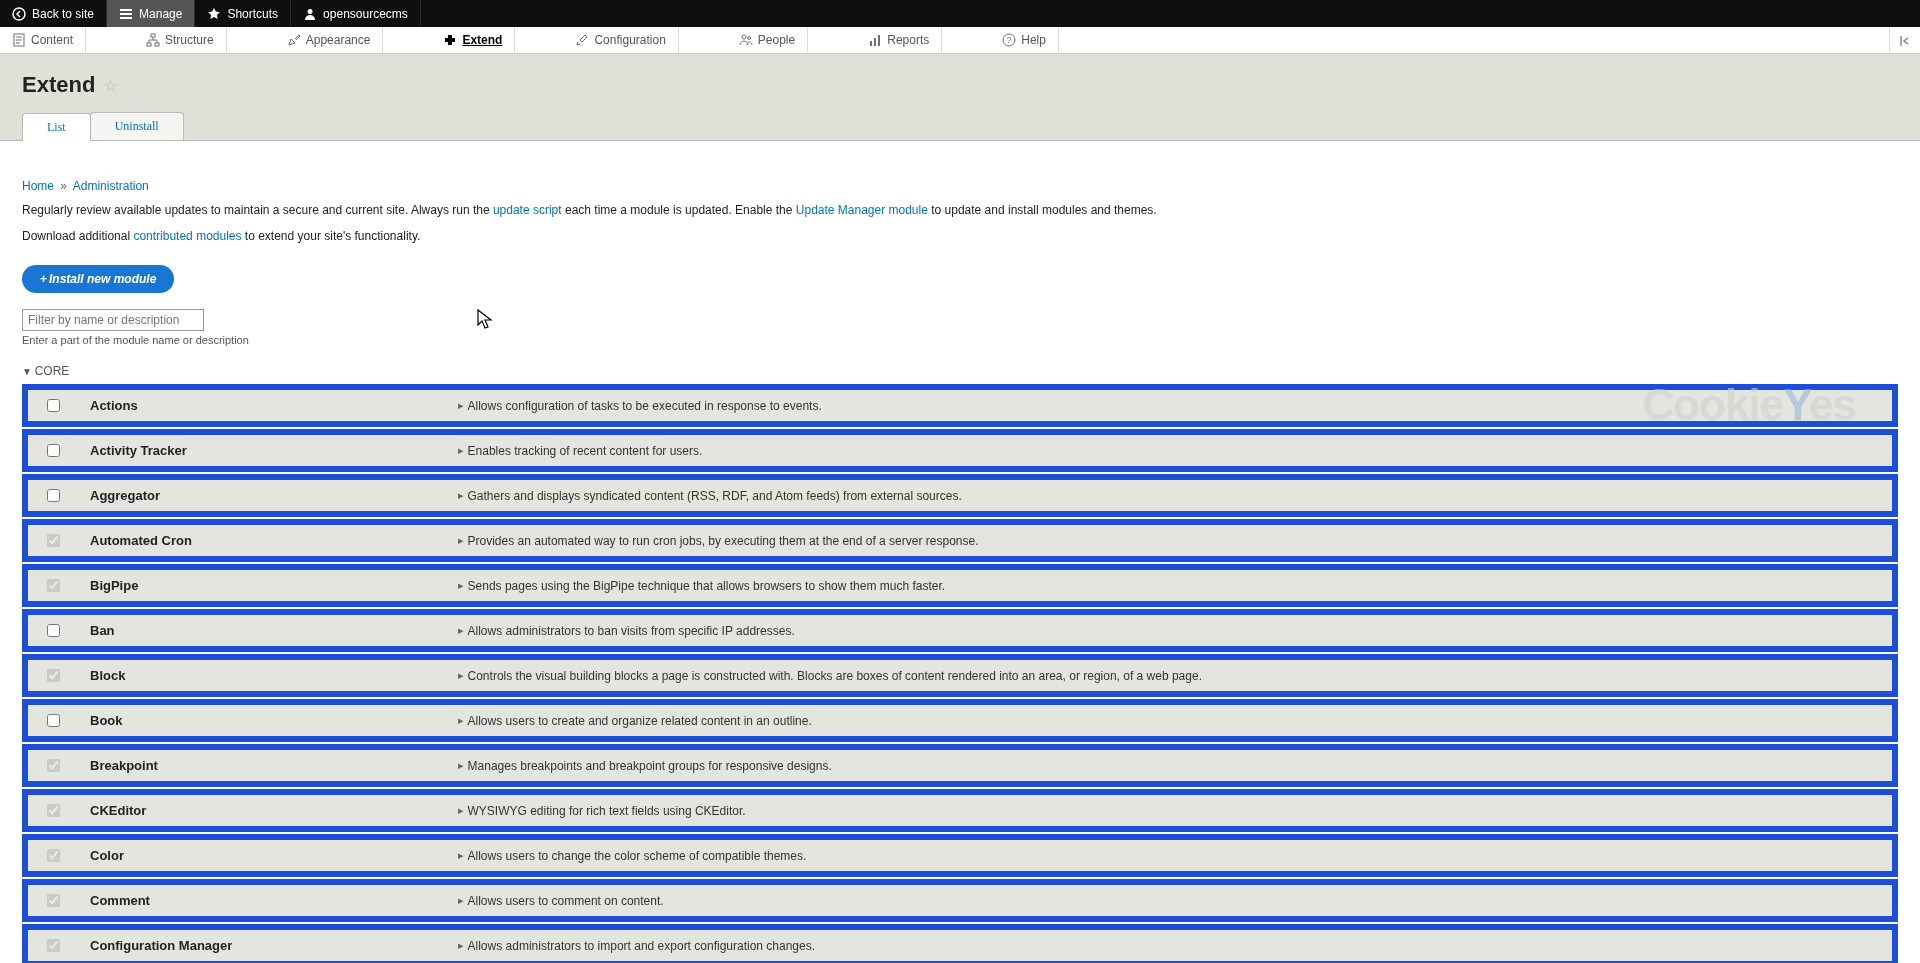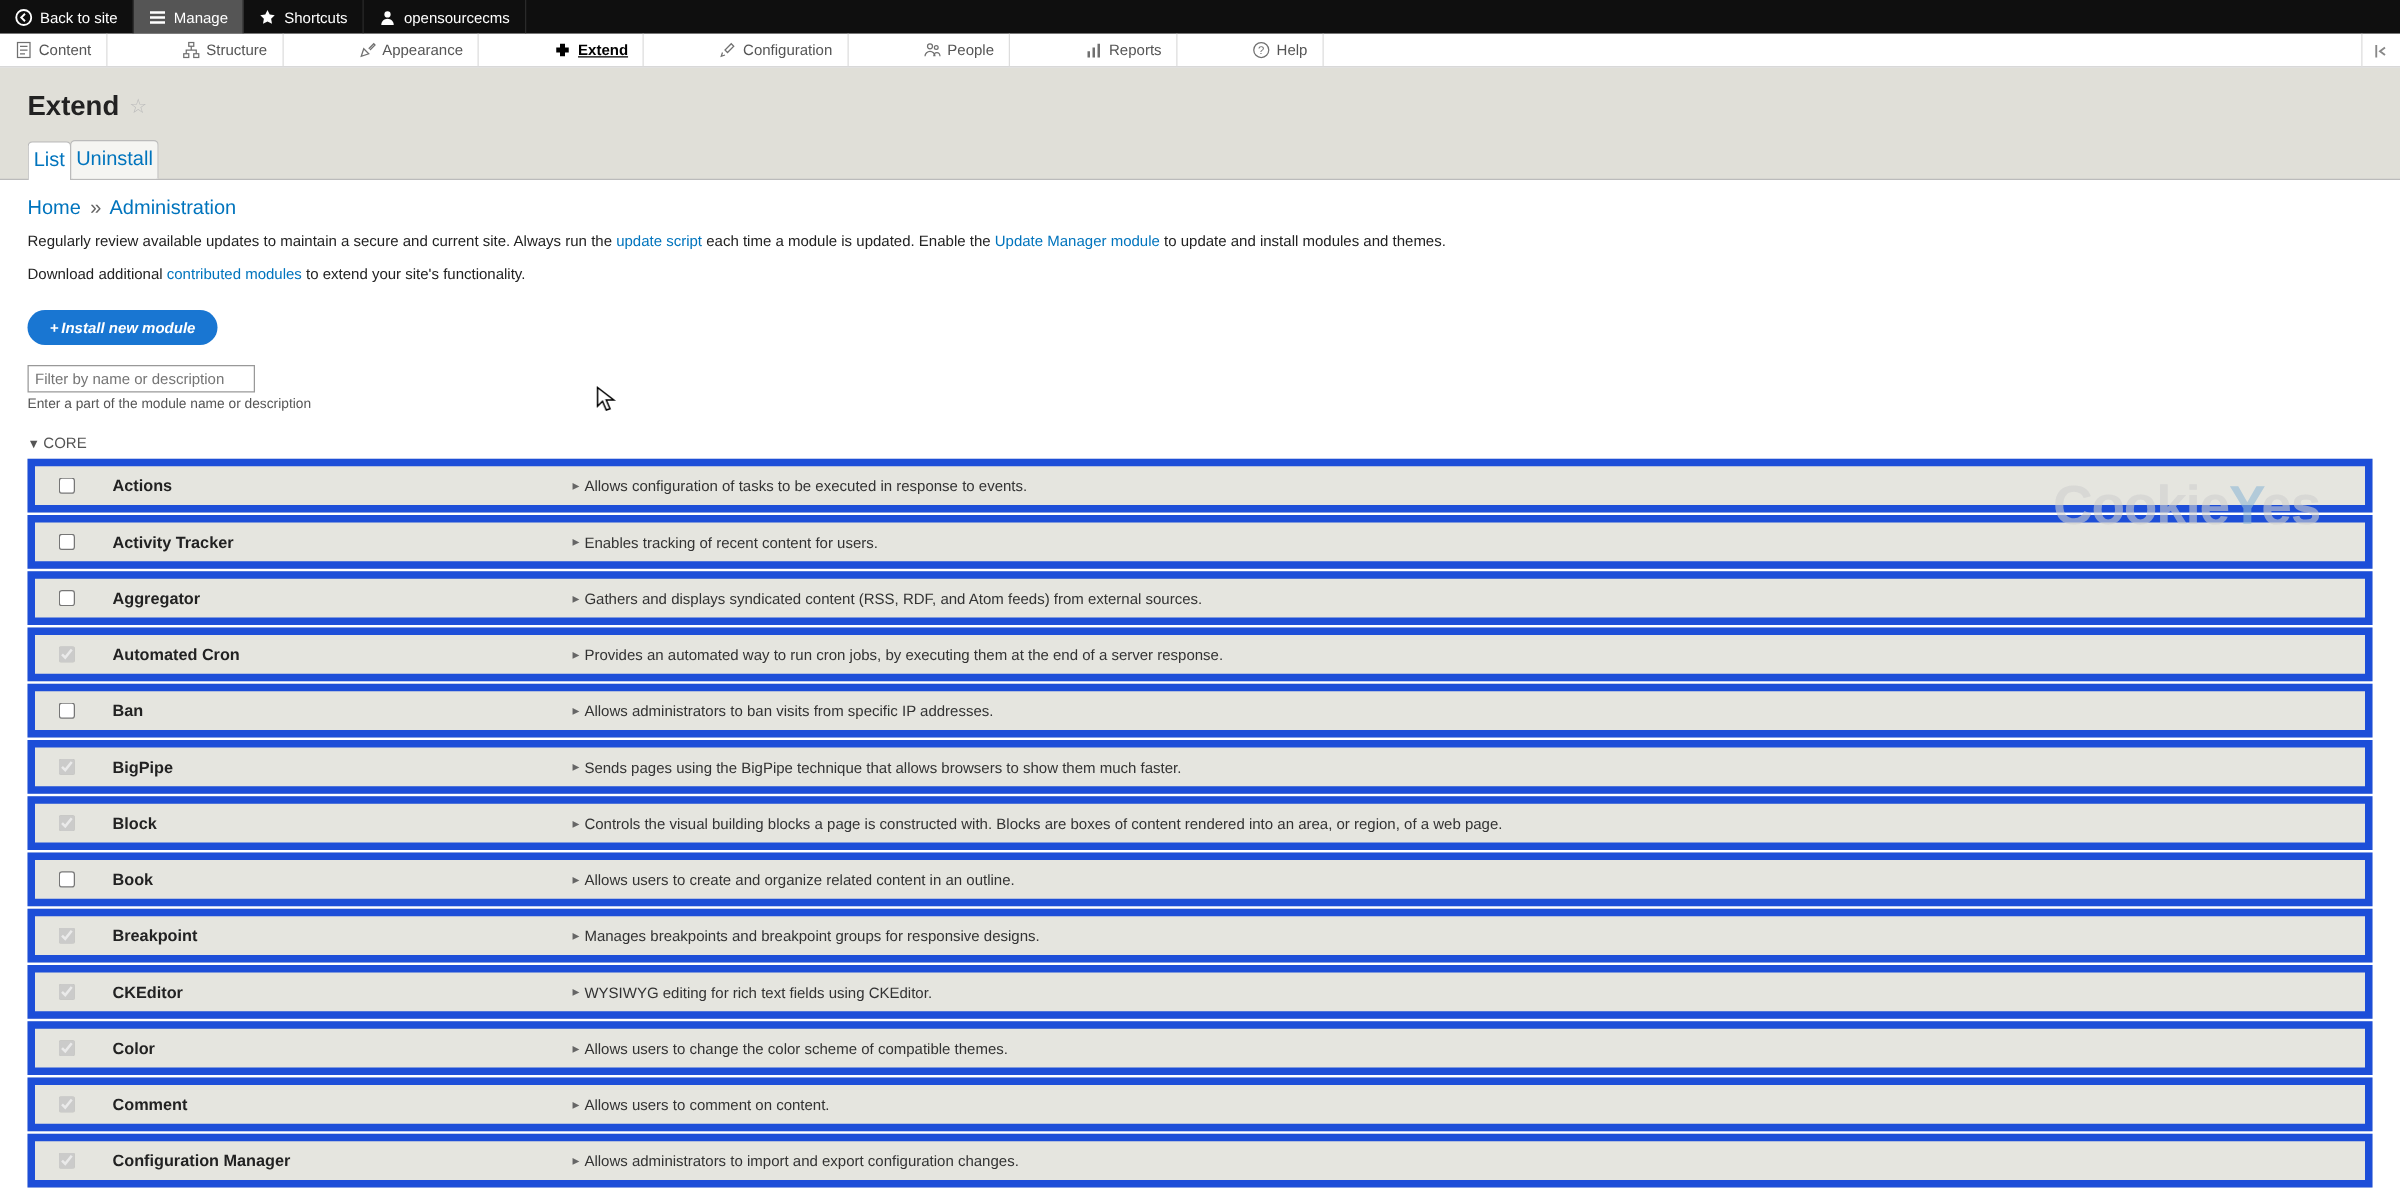--- a/index.html
+++ b/index.html
@@ -20,27 +20,27 @@
 .adminbar-right { position:absolute; right:0; top:0; height:27px; display:flex; align-items:center; padding:0 8px; border-left:1px solid #ddd; cursor:pointer; }
 
 
 .page-header { background: #e0dfd8; padding: 18px 22px 0 22px; border-bottom:1px solid #bbb; }
 .page-title-row { display:flex; align-items:center; margin-bottom:14px; }
 .page-title { font-size: 22px; font-weight: bold; color: #222; margin-right:8px; }
 .star-icon { color:#bbb; font-size:16px; cursor:pointer; }
 
 
 .tabs { display:flex; }
-.tab { background:#fff; border:1px solid #bbb; border-bottom:none; padding:6px 4px; font-size:16px; margin-right:-1px; position:relative; cursor:pointer; border-radius:4px 4px 0 0; }
+.tab { background:#fff; border:1px solid #bbb; border-bottom:none; padding:6px 24px; font-size:12px; margin-right:-1px; position:relative; cursor:pointer; border-radius:4px 4px 0 0;font-family:Liberation Serif, serif; }
 .tab.active { color:#0074bd; z-index:2; top:1px; }
 .tab:not(.active) { background:#f5f5f2; color:#0074bd; }
 
 
 .content { padding: 14px 22px 40px 22px; }
-.breadcrumb { font-size:16px; margin-bottom:8px; }
+.breadcrumb { font-size:12px; margin-bottom:8px;margin-top:24px; }
 .breadcrumb .sep { color:#666; margin:0 3px; }
 .help-text { font-size:12px; color:#222; margin-bottom:8px; line-height:1.5; }
 
 
 .install-btn { display:inline-block; background:#1976d2; color:#fff; font-style:italic; font-weight:bold; font-size:12px; padding:7px 18px; border-radius:20px; cursor:pointer; margin-top:12px; margin-bottom:16px; border:none; }
 .install-btn:before { content:"+"; margin-right:2px; font-style:normal; font-weight:bold; }
 
 
 .filter-input { width:182px; padding:3px 5px; font-size:12px; border:1px solid #999; margin-bottom:3px; }
 .filter-help { font-size:11px; color:#555; margin-bottom:18px; }
@@ -245,31 +245,31 @@
       </div>
       <div class="module-row">
         <div class="module-cell-cb">
           <input type="checkbox" disabled="" checked="" style="">
         </div>
         <div class="module-cell-name">Automated Cron</div>
         <div class="module-cell-desc">Provides an automated way to run cron jobs, by executing them at the end of a server response.</div>
       </div>
       <div class="module-row">
         <div class="module-cell-cb">
+          <input type="checkbox" disabled="" checked="" style="">
+        </div>
+        <div class="module-cell-name">BigPipe</div>
+        <div class="module-cell-desc">Sends pages using the BigPipe technique that allows browsers to show them much faster.</div>
+      </div>
+      <div class="module-row">
+        <div class="module-cell-cb">
           <input type="checkbox" style="">
         </div>
         <div class="module-cell-name">Ban</div>
         <div class="module-cell-desc">Allows administrators to ban visits from specific IP addresses.</div>
-      </div>
-      <div class="module-row">
-        <div class="module-cell-cb">
-          <input type="checkbox" disabled="" checked="" style="">
-        </div>
-        <div class="module-cell-name">BigPipe</div>
-        <div class="module-cell-desc">Sends pages using the BigPipe technique that allows browsers to show them much faster.</div>
       </div>
       <div class="module-row">
         <div class="module-cell-cb">
           <input type="checkbox" disabled="" checked="" style="">
         </div>
         <div class="module-cell-name">Block</div>
         <div class="module-cell-desc">Controls the visual building blocks a page is constructed with. Blocks are boxes of content rendered into an area, or region, of a web page.</div>
       </div>
       <div class="module-row">
         <div class="module-cell-cb">

